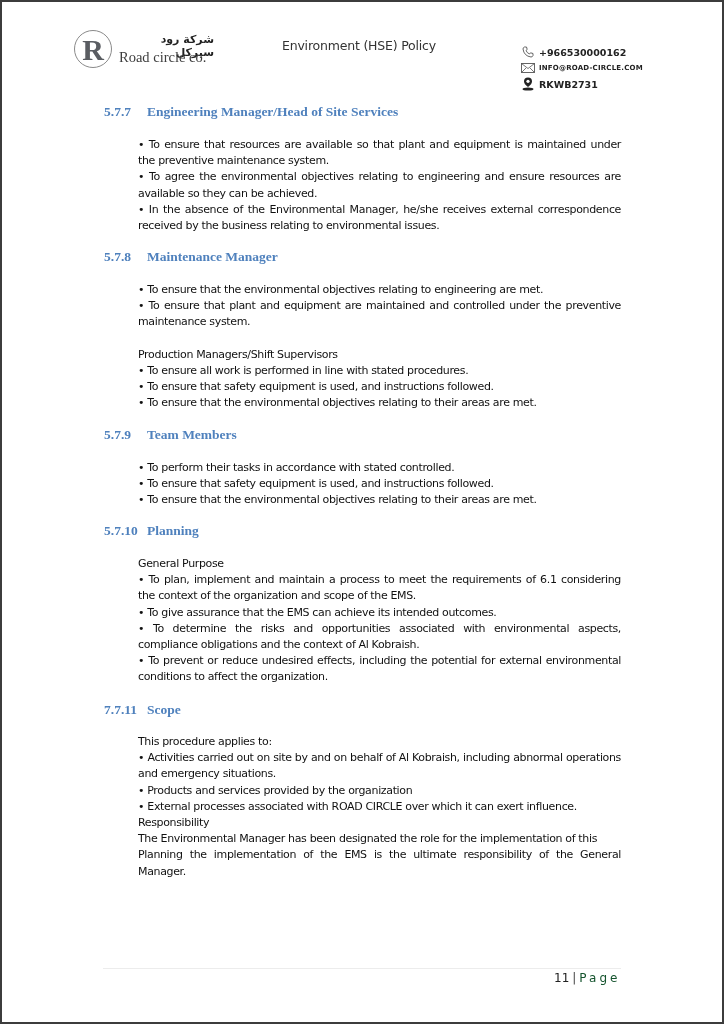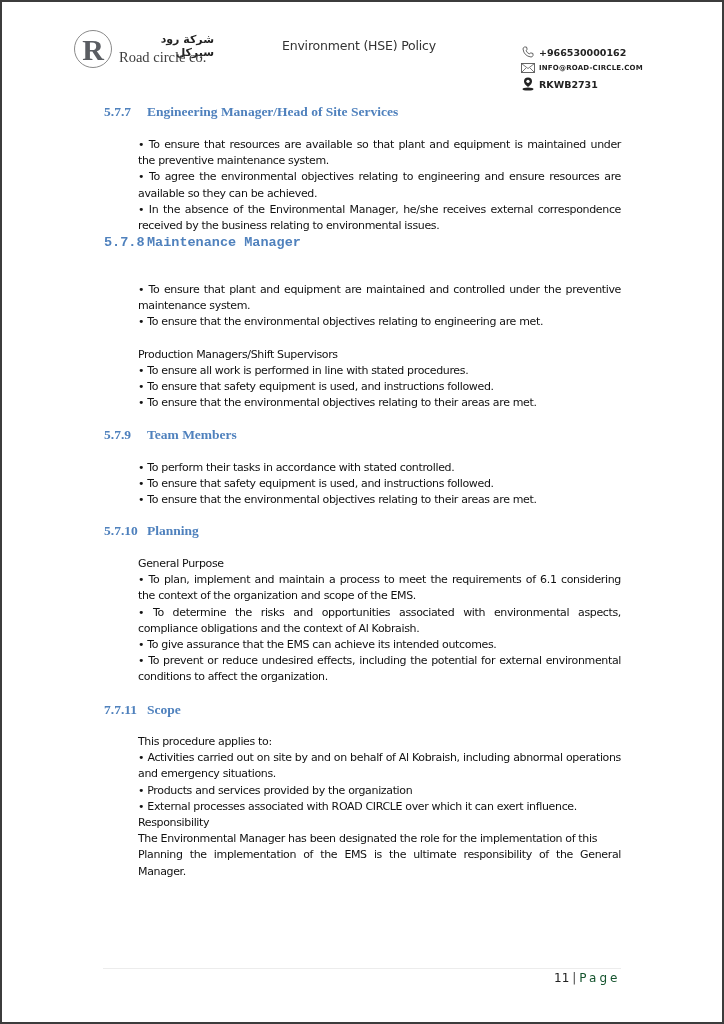--- a/index.html
+++ b/index.html
@@ -122,26 +122,26 @@
 
   <div class="heading" style="top:104px;">
     <span class="num">5.7.7</span><span>Engineering Manager/Head of Site Services</span>
   </div>
   <div class="block" style="top:137px;">
     <p class="j">• To ensure that resources are available so that plant and equipment is maintained under the preventive maintenance system.</p>
     <p class="j">• To agree the environmental objectives relating to engineering and ensure resources are available so they can be achieved.</p>
     <p class="j">• In the absence of the Environmental Manager, he/she receives external correspondence received by the business relating to environmental issues.</p>
   </div>
 
-  <div class="heading" style="top:235px;font-family:Liberation Mono, monospace;">
+  <div class="heading" style="top:249px;">
     <span class="num">5.7.8</span><span>Maintenance Manager</span>
   </div>
   <div class="block" style="top:282px;">
+    <p class="j">• To ensure that the environmental objectives relating to engineering are met.</p>
     <p class="j">• To ensure that plant and equipment are maintained and controlled under the preventive maintenance system.</p>
-    <p class="j">• To ensure that the environmental objectives relating to engineering are met.</p>
     <div class="gap"></div>
     <p>Production Managers/Shift Supervisors</p>
     <p>• To ensure all work is performed in line with stated procedures.</p>
     <p>• To ensure that safety equipment is used, and instructions followed.</p>
     <p>• To ensure that the environmental objectives relating to their areas are met.</p>
   </div>
 
   <div class="heading" style="top:427px;">
     <span class="num">5.7.9</span><span>Team Members</span>
   </div>
@@ -150,22 +150,22 @@
     <p>• To ensure that safety equipment is used, and instructions followed.</p>
     <p>• To ensure that the environmental objectives relating to their areas are met.</p>
   </div>
 
   <div class="heading" style="top:523px;">
     <span class="num">5.7.10</span><span>Planning</span>
   </div>
   <div class="block" style="top:556px;">
     <p>General Purpose</p>
     <p class="j">• To plan, implement and maintain a process to meet the requirements of 6.1 considering the context of the organization and scope of the EMS.</p>
+    <p class="j">• To give assurance that the EMS can achieve its intended outcomes.</p>
     <p class="j">• To determine the risks and opportunities associated with environmental aspects, compliance obligations and the context of Al Kobraish.</p>
-    <p class="j">• To give assurance that the EMS can achieve its intended outcomes.</p>
     <p class="j">• To prevent or reduce undesired effects, including the potential for external environmental conditions to affect the organization.</p>
   </div>
 
   <div class="heading" style="top:702px;">
     <span class="num">7.7.11</span><span>Scope</span>
   </div>
   <div class="block" style="top:734px;">
     <p>This procedure applies to:</p>
     <p class="j">• Activities carried out on site by and on behalf of Al Kobraish, including abnormal operations and emergency situations.</p>
     <p class="j">• Products and services provided by the organization</p>

